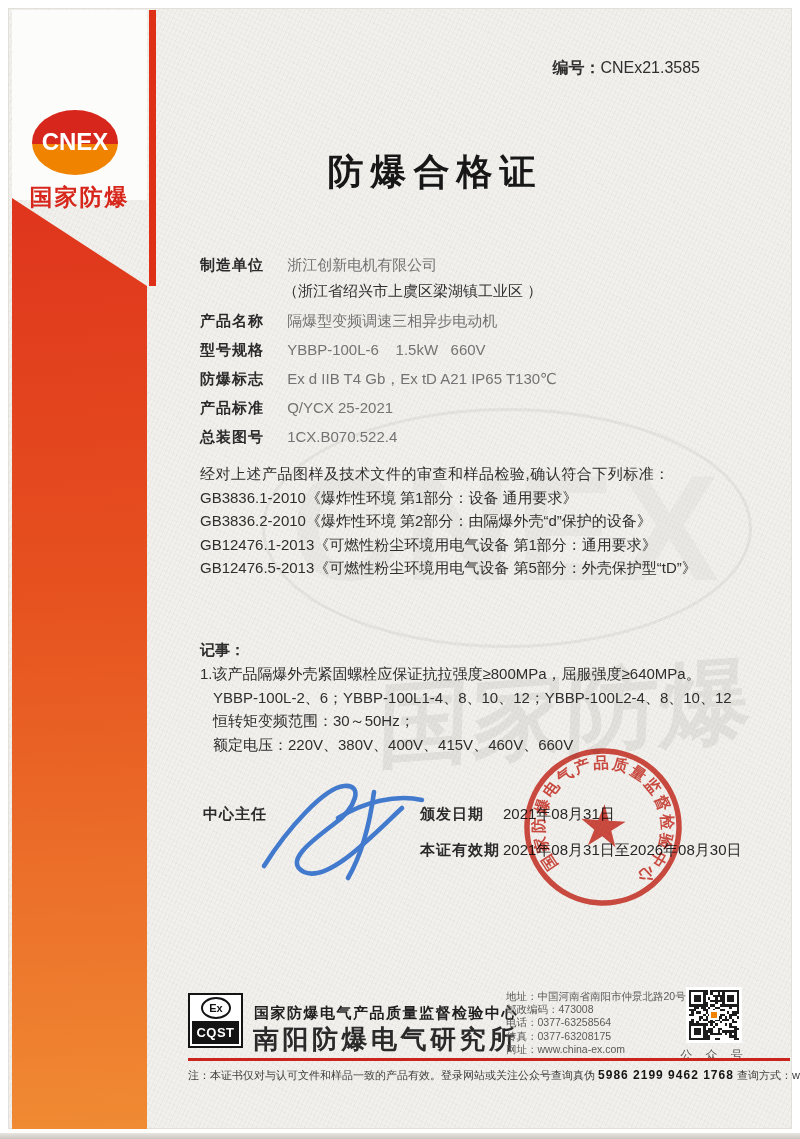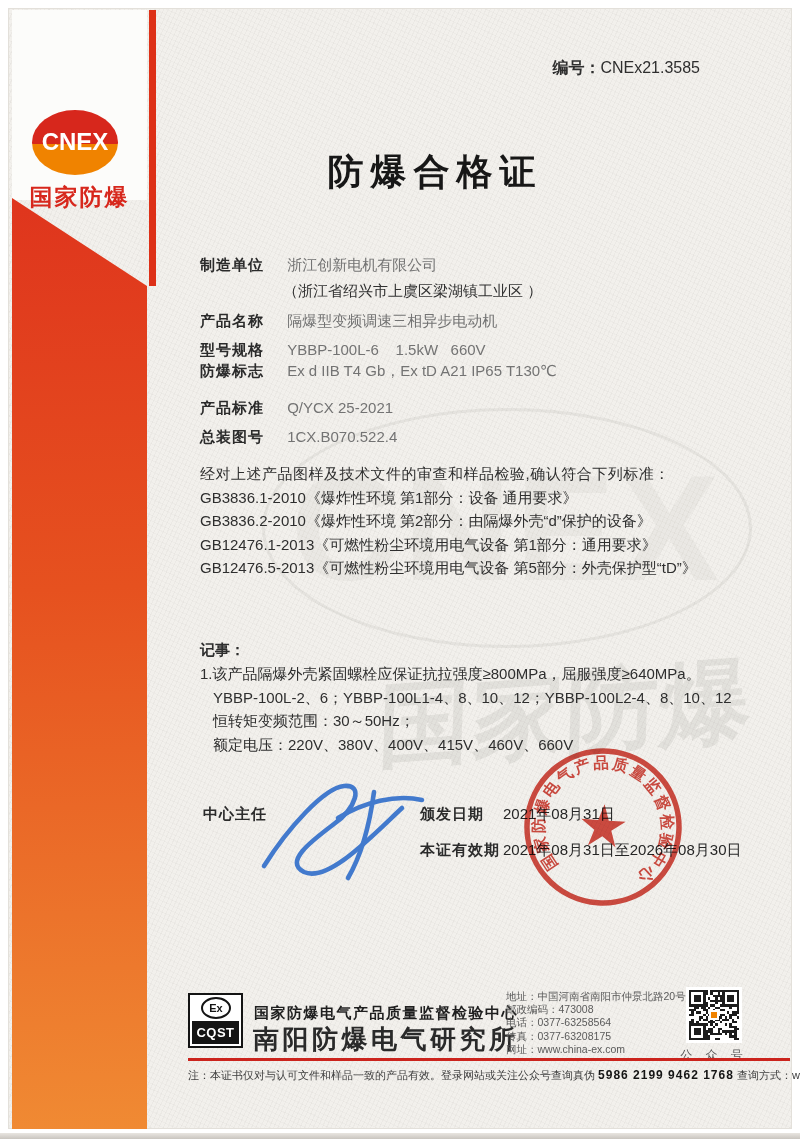--- a/index.html
+++ b/index.html
@@ -157,21 +157,21 @@
       <span class="fvalue2">（浙江省绍兴市上虞区梁湖镇工业区 ）</span>
     </div>
     <div class="frow" style="top:56px;">
       <span class="flabel">产品名称</span>
       <span class="fvalue">隔爆型变频调速三相异步电动机</span>
     </div>
     <div class="frow" style="top:85px;">
       <span class="flabel">型号规格</span>
       <span class="fvalue">YBBP-100L-6    1.5kW   660V</span>
     </div>
-    <div class="frow" style="top:106px;">
+    <div class="frow" style="top:114px;">
       <span class="flabel">防爆标志</span>
       <span class="fvalue">Ex d IIB T4 Gb，Ex tD A21 IP65 T130℃</span>
     </div>
     <div class="frow" style="top:143px;">
       <span class="flabel">产品标准</span>
       <span class="fvalue">Q/YCX 25-2021</span>
     </div>
     <div class="frow" style="top:172px;">
       <span class="flabel">总装图号</span>
       <span class="fvalue">1CX.B070.522.4</span>

